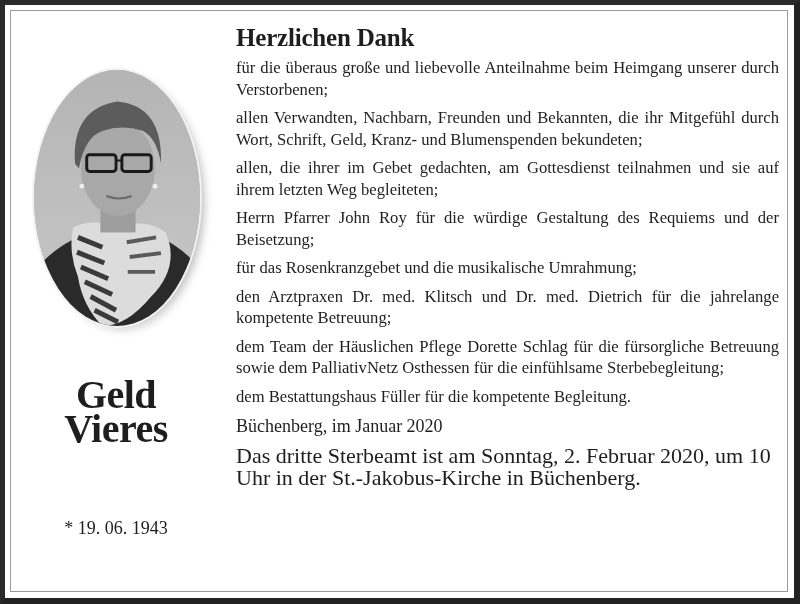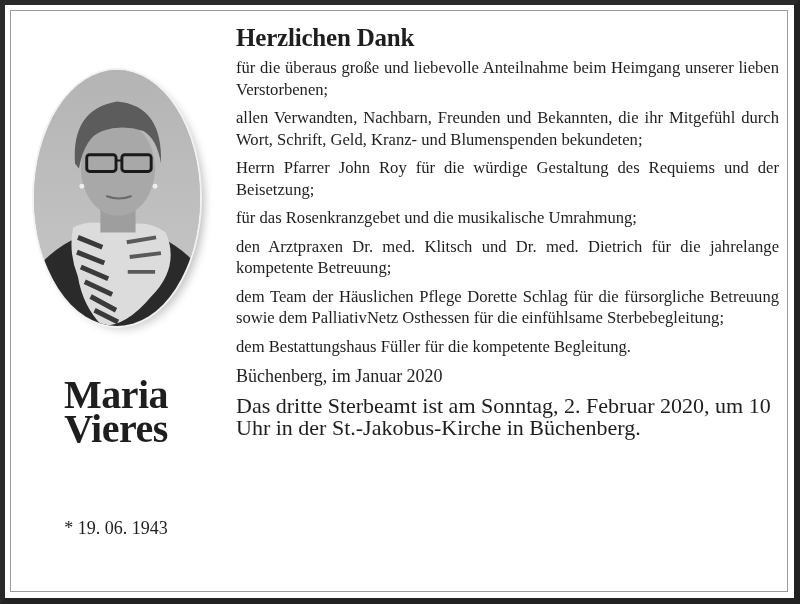--- a/index.html
+++ b/index.html
@@ -108,29 +108,30 @@
           <line x1="84" y1="92" x2="90" y2="92" stroke="#1a1a1a" stroke-width="2"></line>
 
           <path d="M74 128 Q87 133 100 128" stroke="#6a6a6a" stroke-width="2" fill="none"></path>
 
           <circle cx="49" cy="118" r="2.5" fill="#eee"></circle>
           <circle cx="124" cy="118" r="2.5" fill="#eee"></circle>
         </svg>
       </div>
     </div>
 
-    <div class="name-block name-first">Maria</div>
+    <div class="name-block name-first">Geld</div>
     <div class="name-block name-last">Vieres</div>
     <div class="name-block born">* 19. 06. 1943</div>
   </div>
 
   <div class="right-col">
     <div class="title">Herzlichen Dank</div>
-    <p class="para">für die überaus große und liebevolle Anteilnahme beim Heimgang unserer lieben Verstorbenen;</p>
+    <p class="para">für die überaus große und liebevolle Anteilnahme beim Heimgang unserer durch Verstorbenen;</p>
     <p class="para">allen Verwandten, Nachbarn, Freunden und Bekannten, die ihr Mitgefühl durch Wort, Schrift, Geld, Kranz- und Blumenspenden bekundeten;</p>
+    <p class="para">allen, die ihrer im Gebet gedachten, am Gottesdienst teilnahmen und sie auf ihrem letzten Weg begleiteten;</p>
     <p class="para">Herrn Pfarrer John Roy für die würdige Gestaltung des Requiems und der Beisetzung;</p>
     <p class="para">für das Rosenkranzgebet und die musikalische Umrahmung;</p>
     <p class="para">den Arztpraxen Dr. med. Klitsch und Dr. med. Dietrich für die jahrelange kompetente Betreuung;</p>
     <p class="para">dem Team der Häuslichen Pflege Dorette Schlag für die fürsorgliche Betreuung sowie dem PalliativNetz Osthessen für die einfühlsame Sterbebegleitung;</p>
     <p class="para last-left">dem Bestattungshaus Füller für die kompetente Begleitung.</p>
 
 
     <div class="place-date">Büchenberg, im Januar 2020</div>
     <p class="final">Das dritte Sterbeamt ist am Sonntag, 2. Februar 2020, um 10 Uhr in der St.-Jakobus-Kirche in Büchenberg.</p>
   </div>

